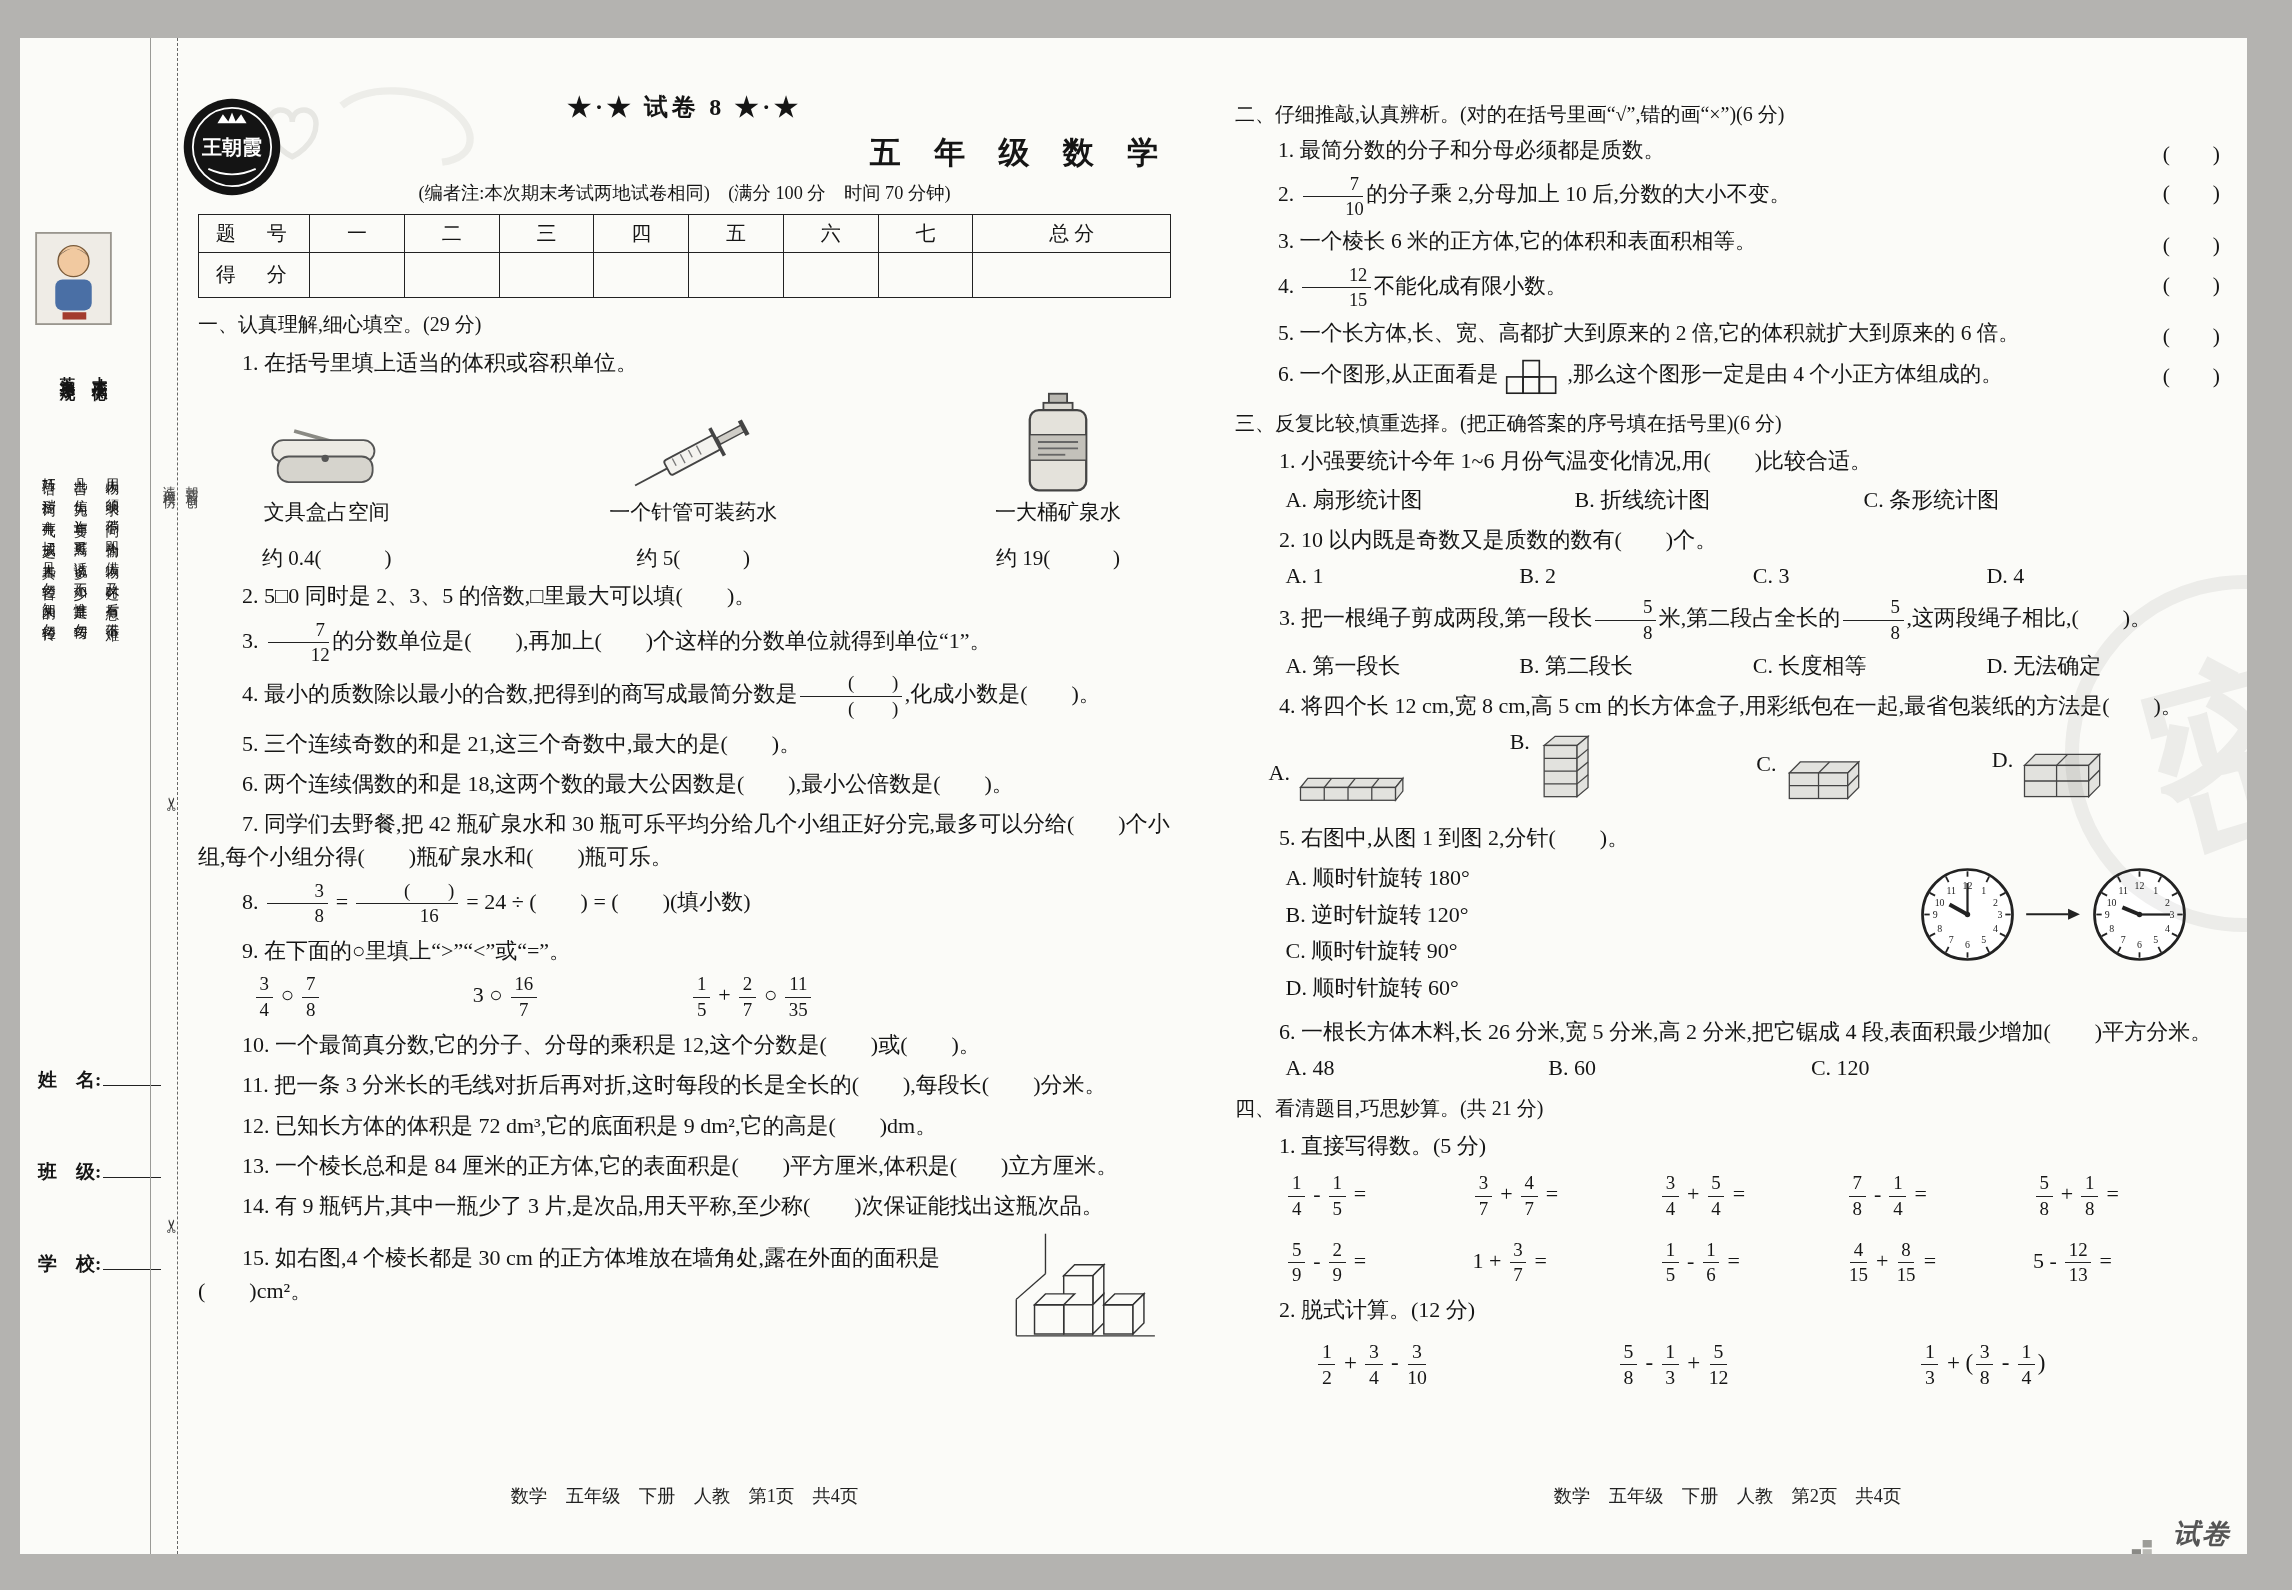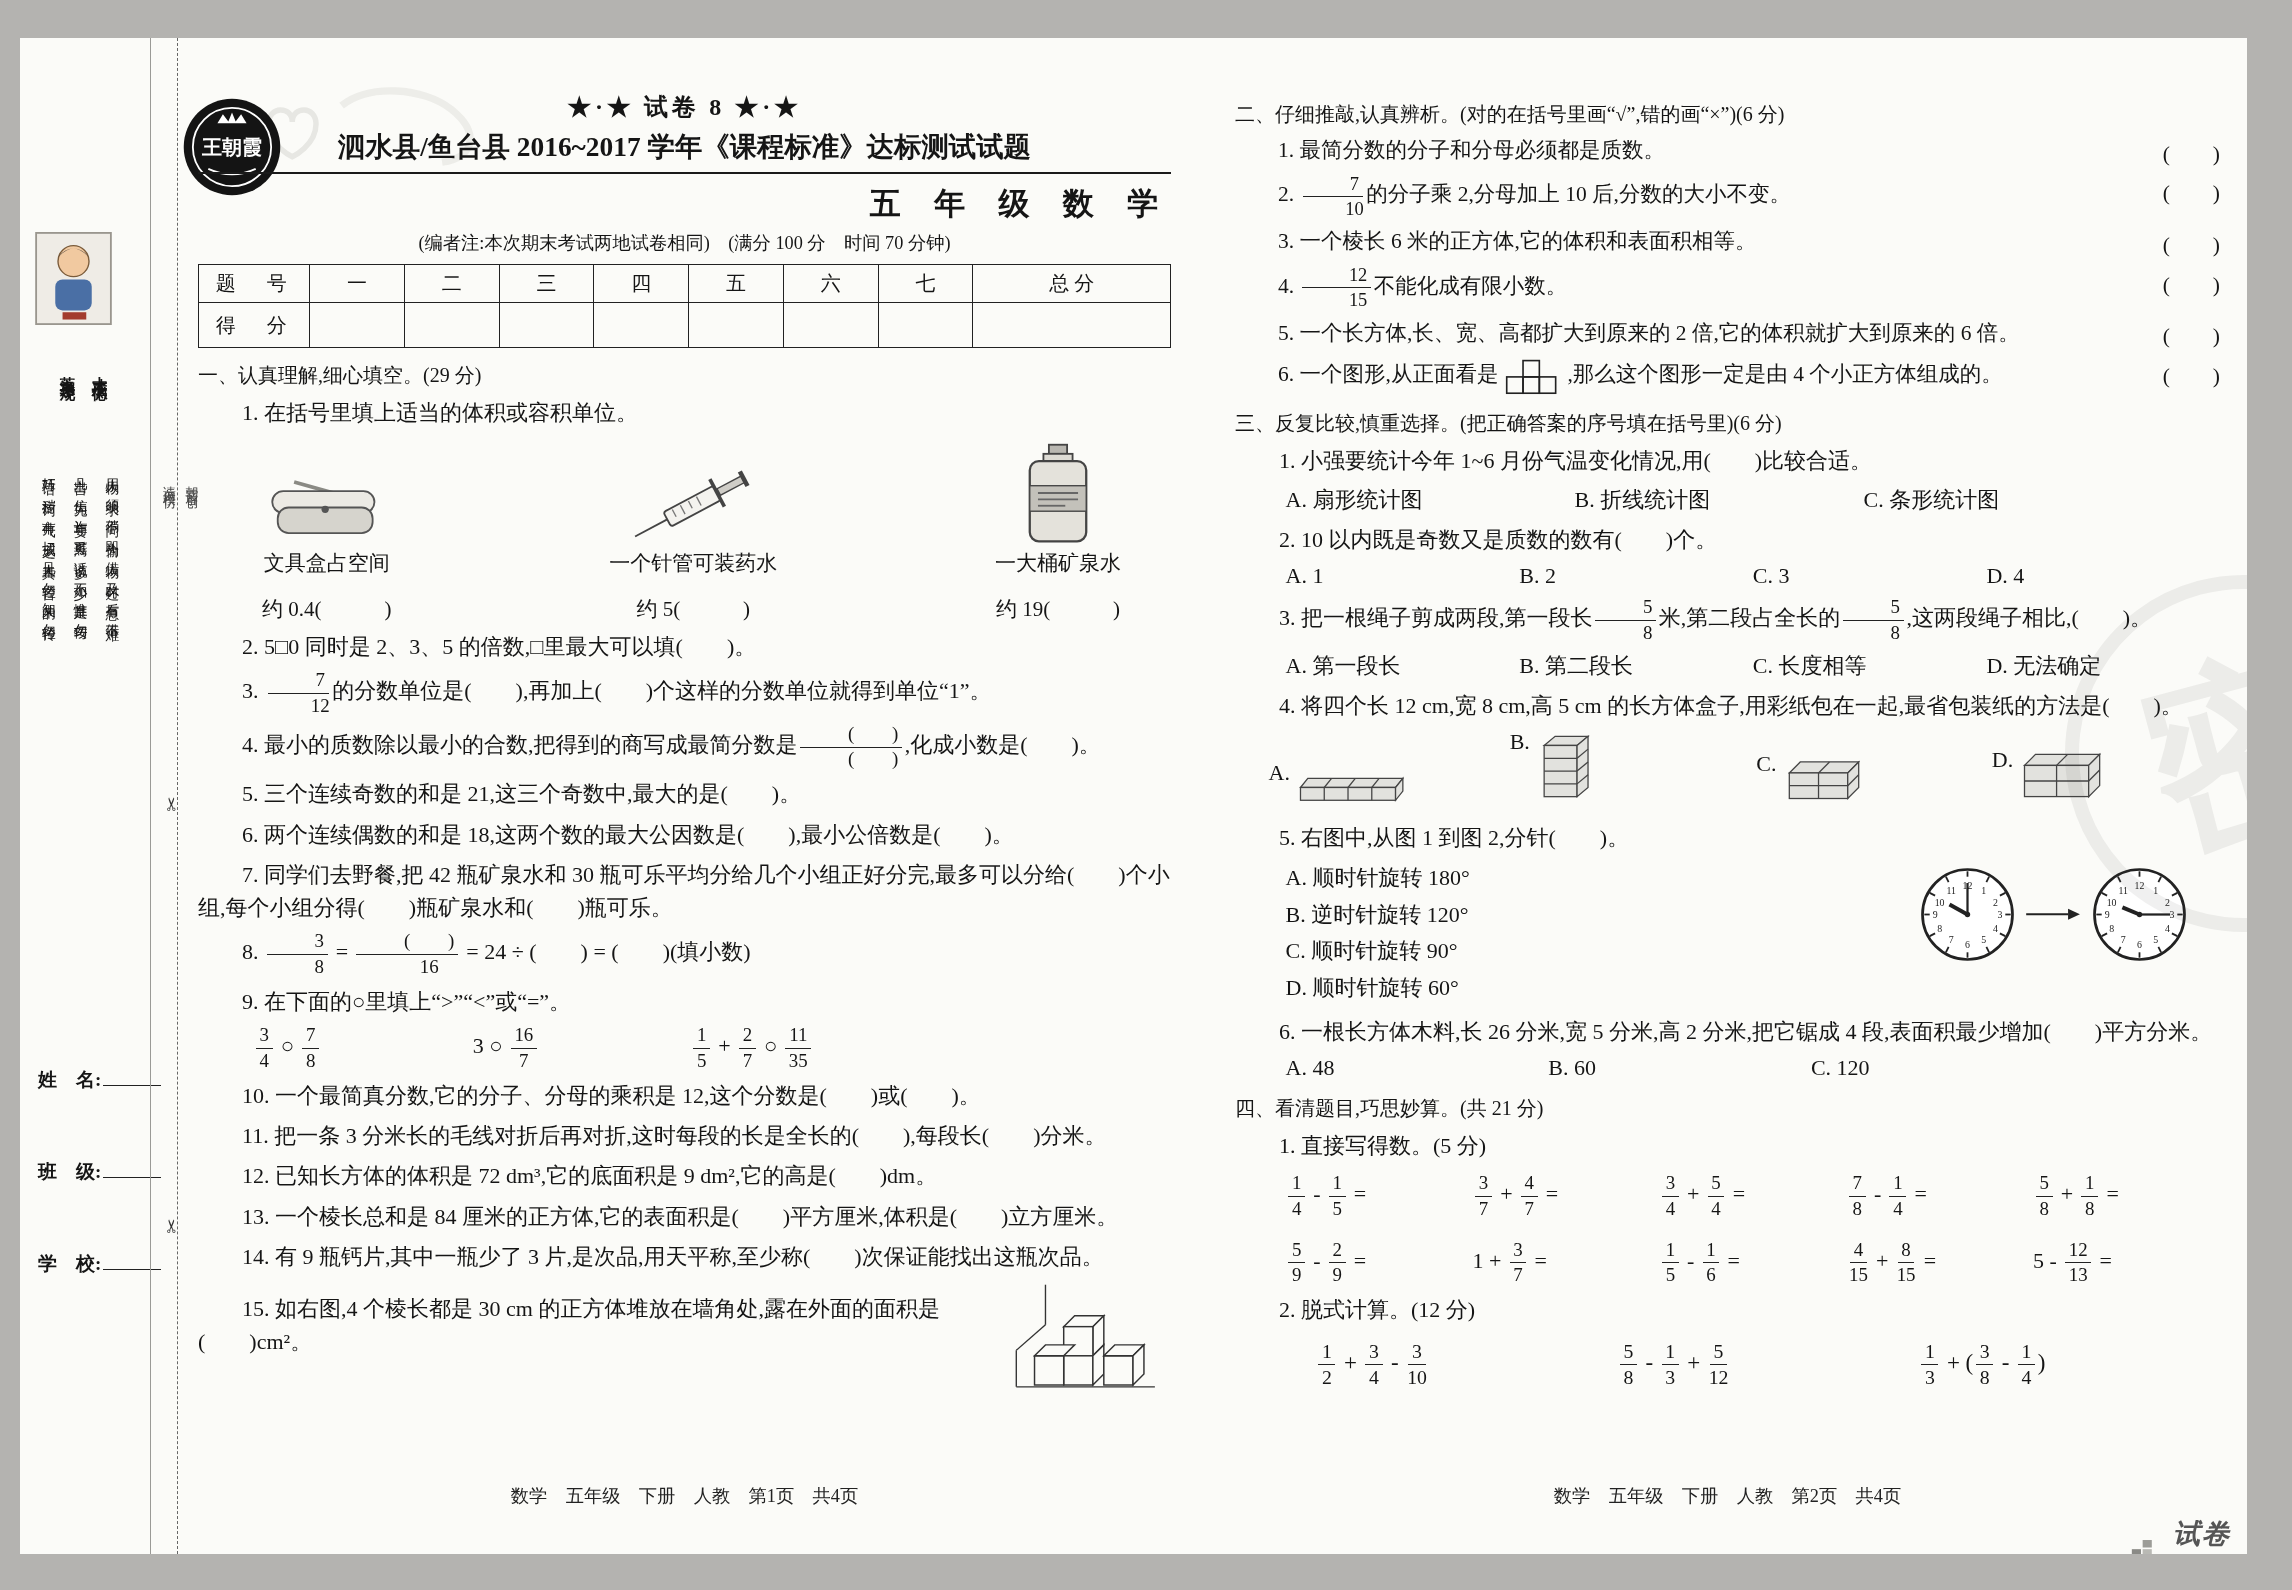--- a/index.html
+++ b/index.html
@@ -156,21 +156,20 @@
     <div class="field"><span>学　校:</span><span class="fline"></span></div>
   </div>
 
   <div class="vline1"></div>
   <div class="vline2"></div>
   <div class="snip" style="top:755px">✂</div>
   <div class="snip" style="top:1177px">✂</div>
 
   <div class="p1">
     <div class="tag">★·★ 试卷 8 ★·★</div>
-    <div class="title">泗水县/鱼台县 2016~2017 学年《课程标准》达标测试试题</div>
     <div class="subtitle">五 年 级 数 学</div>
     <div class="note">(编者注:本次期末考试两地试卷相同)　(满分 100 分　时间 70 分钟)</div>
 
     <table class="score">
       <tbody>
           <tr>
         <td class="lab">题　号</td>
         <td>一</td>
         <td>二</td>
         <td>三</td>

